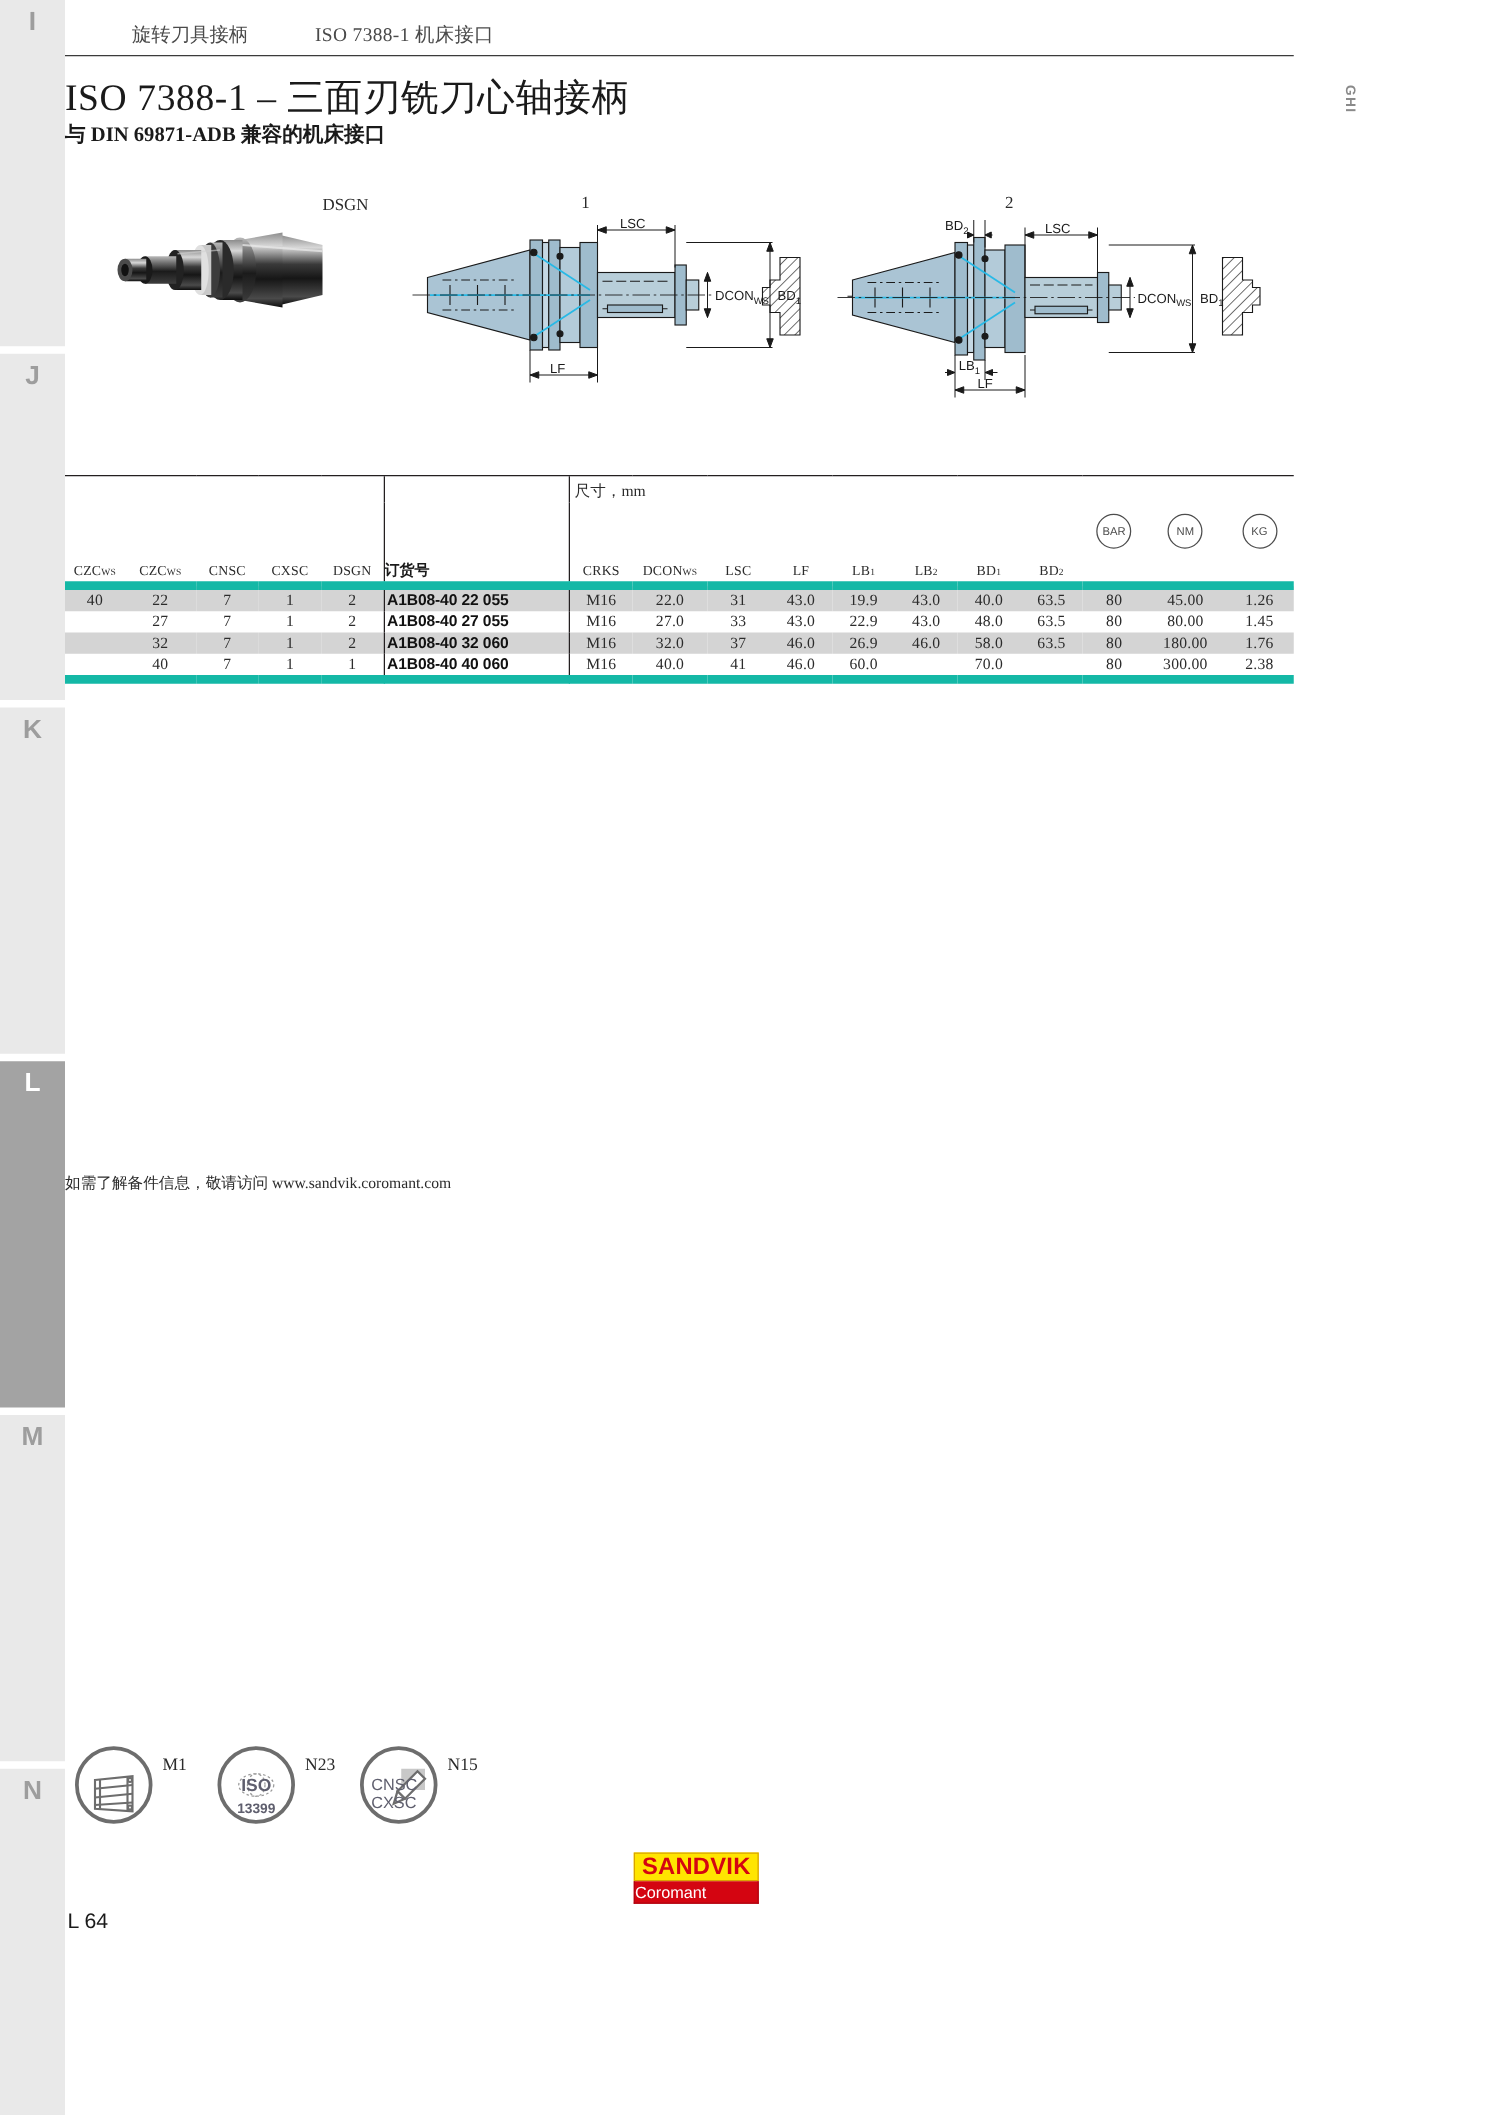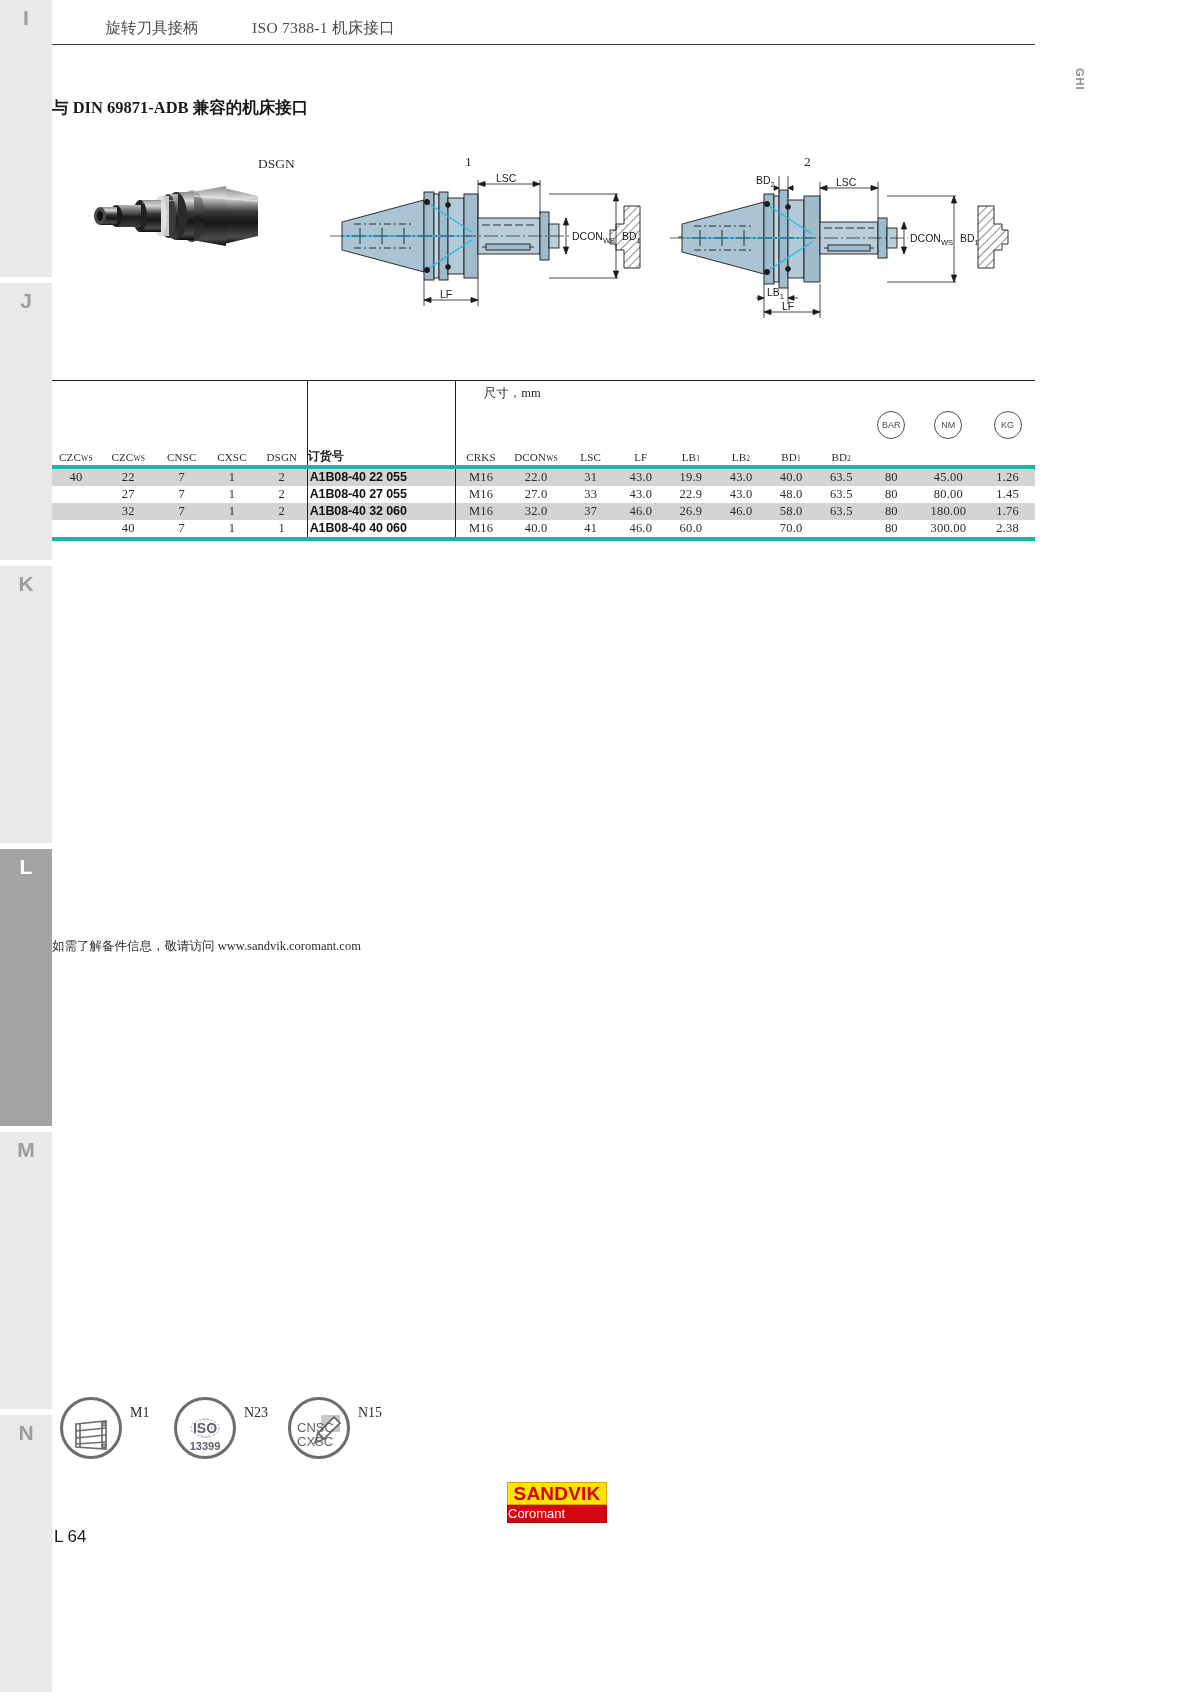--- a/index.html
+++ b/index.html
@@ -84,24 +84,23 @@
   }
   .colhead sub,.colhead .sub{font-size:7.6px;}
   .order-head{
     text-align:left;font-weight:bold;font-size:12px;
     font-family:"Liberation Sans",sans-serif;color:#1a1a1a;
     padding-left:4px;padding-bottom:3px;
   }
   .dim-banner{
     font-family:"Liberation Serif",serif;font-size:12.5px;color:#2b2b2b;
     padding-left:4px;
-    margin-left:24px;
   }
   .vline-l{border-left:1.2px solid #231f20;}
-  .row-line{border-bottom:4px solid #14b8a6;margin-left:45px;}
+  .row-line{border-bottom:7px solid #14b8a6;margin-left:45px;}
   tr.datarow td{
     font-family:"Liberation Serif",serif;
     font-size:12.5px;color:#2b2b2b;text-align:center;
     height:17px;line-height:17px;letter-spacing:.2px;
   }
   tr.datarow td.order{
     text-align:left;font-weight:bold;font-size:12.5px;
     font-family:"Liberation Sans",sans-serif;color:#111;
     padding-left:2px;letter-spacing:-0.1px;
   }
@@ -175,20 +174,21 @@
 
 <div id="page">
 
   <div id="header-row">
     <div id="header-left">旋转刀具接柄</div>
     <div id="header-center">ISO 7388-1 机床接口</div>
   </div>
   <div id="header-rule"></div>
   <div id="side-tab">GHI</div>
 
+  <div id="title">ISO 7388-1 – 三面刃铣刀心轴接柄</div>
   <div id="subtitle">与 DIN 69871-ADB 兼容的机床接口</div>
 
   <div id="figures">
 
     <div class="fig-caption" style="left:206px;top:16px;">DSGN</div>
     <div class="fig-caption" style="left:413px;top:14px;">1</div>
     <div class="fig-caption" style="left:752px;top:14px;">2</div>
 
     <svg width="190" height="160" style="position:absolute;left:20px;top:30px;">
       <defs>

